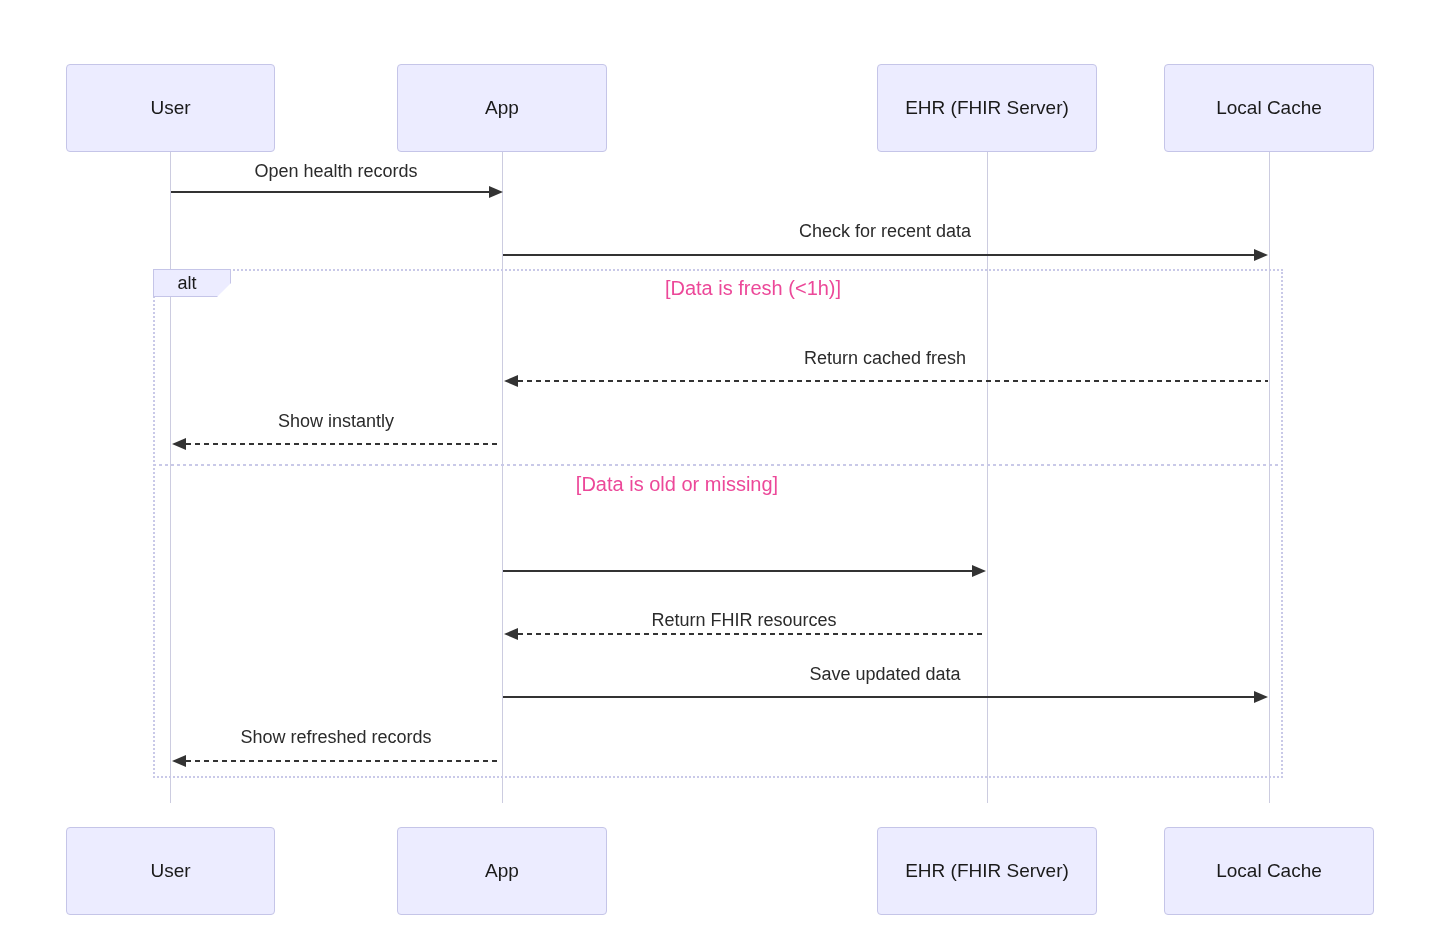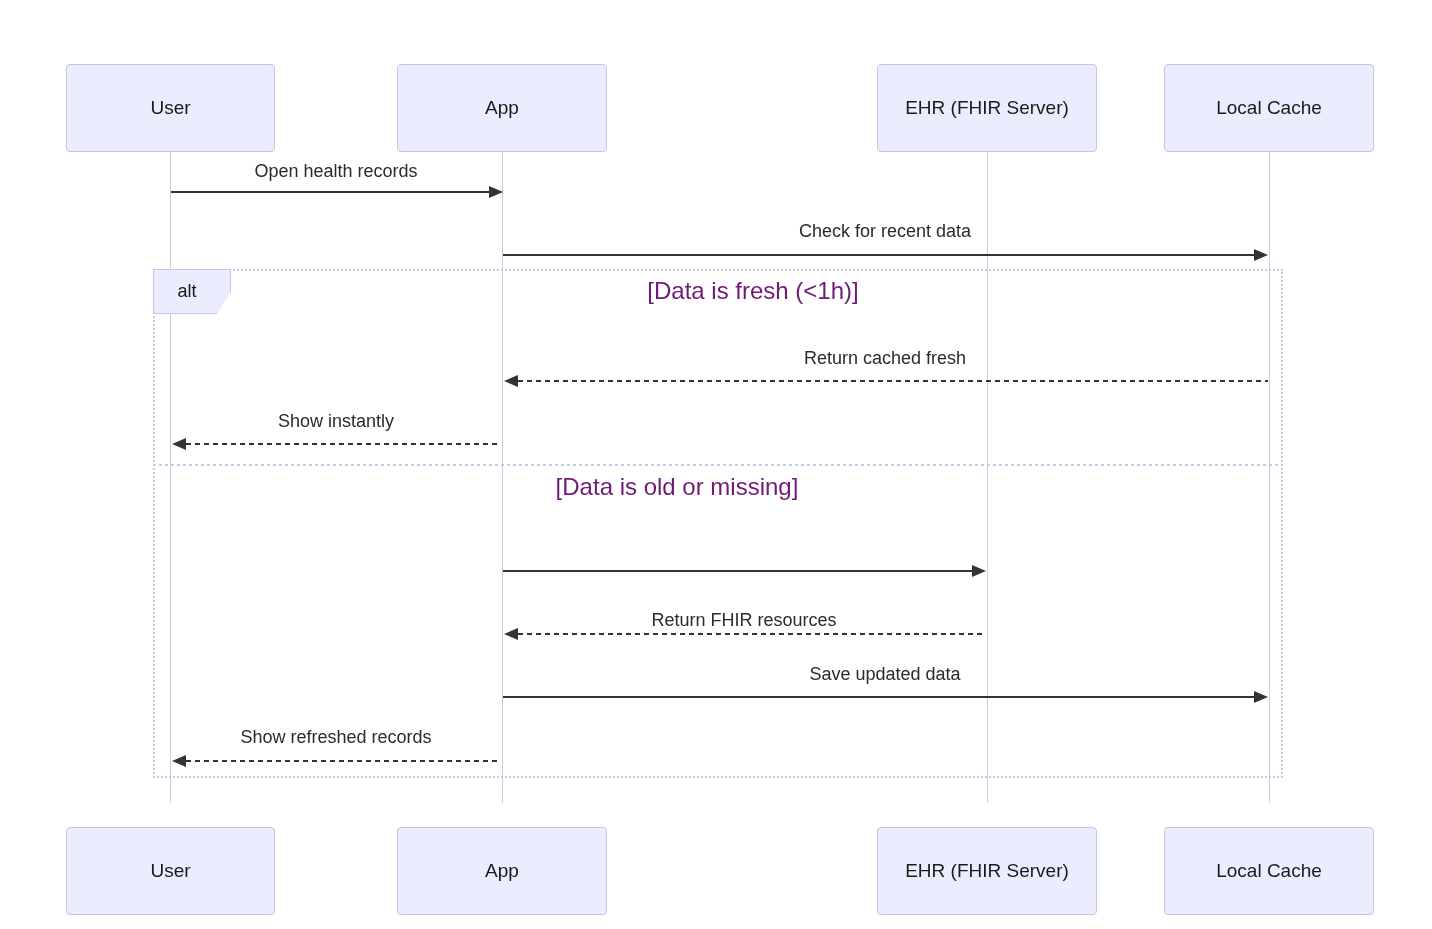--- a/index.html
+++ b/index.html
@@ -44,29 +44,29 @@
 
   .alt-frame{
     position:absolute;left:153px;top:269px;width:1130px;height:509px;
     border:2px dotted var(--frame-border);box-sizing:border-box;
   }
   .alt-divider{
     position:absolute;left:153px;top:464px;width:1130px;height:2px;
     background:repeating-linear-gradient(90deg,var(--frame-border) 0 3px,transparent 3px 6px);
   }
   .alt-label{
-    position:absolute;left:153px;top:269px;width:78px;height:45px;box-sizing:border-box;
+    position:absolute;left:153px;top:269px;width:78px;height:28px;box-sizing:border-box;
     background:var(--actor-fill);border:1px solid var(--actor-border);
     clip-path:polygon(0 0,100% 0,100% 50%,82% 100%,0 100%);
     display:flex;align-items:center;justify-content:center;
     font-size:18px;color:#1a1a1a;padding-right:10px;
   }
   .guard{
     position:absolute;transform:translateX(-50%);white-space:nowrap;
-    font-size:24px;color:#701a75;text-align:center;
+    font-size:20px;color:#ec4899;text-align:center;
   }
 </style>
 </head>
 <body>
 
 <div id="stage">
 
   <div class="lifeline" style="left:170px"></div>
   <div class="lifeline" style="left:502px"></div>
   <div class="lifeline" style="left:987px"></div>

